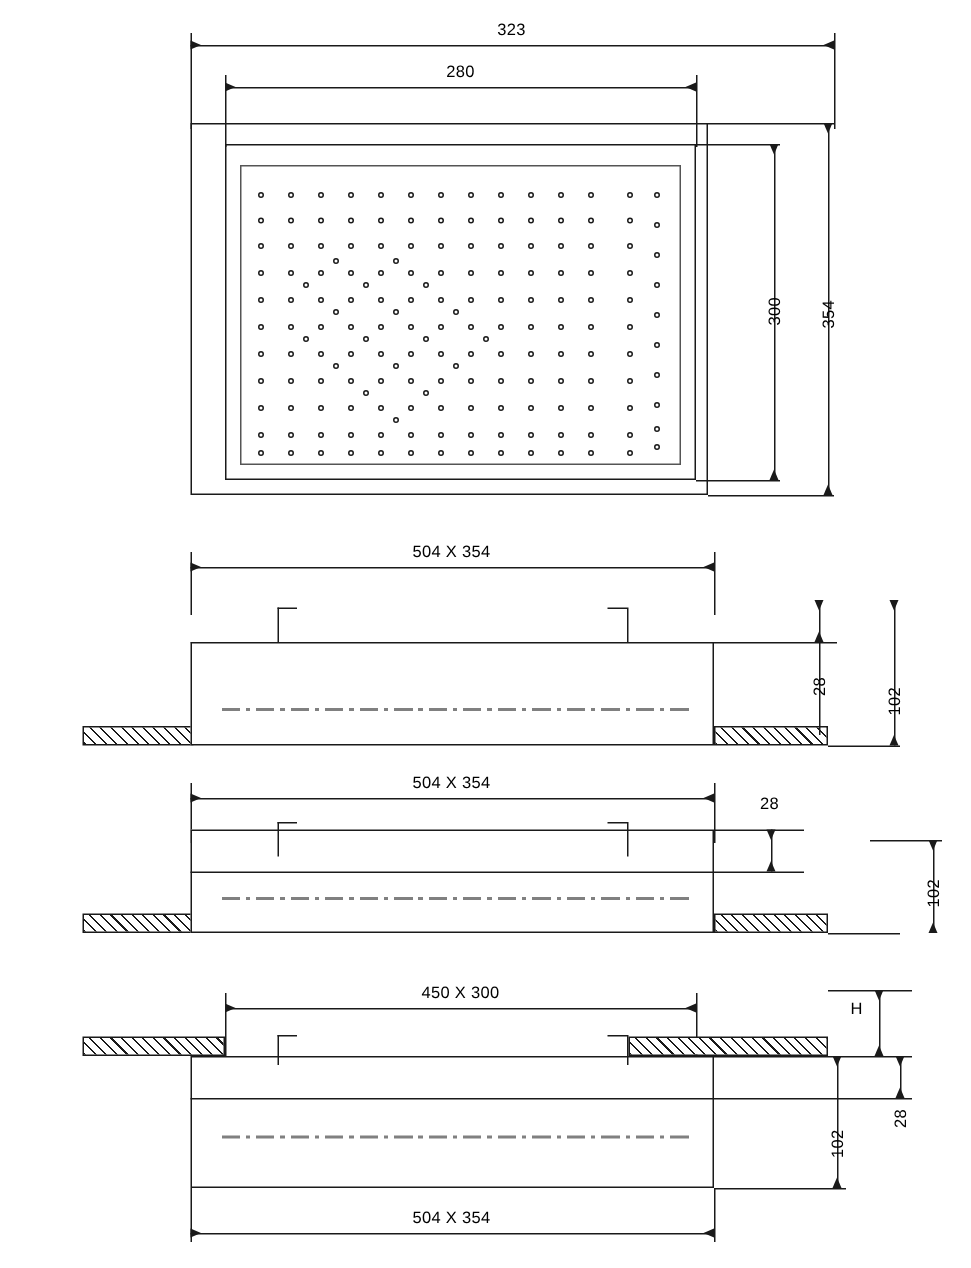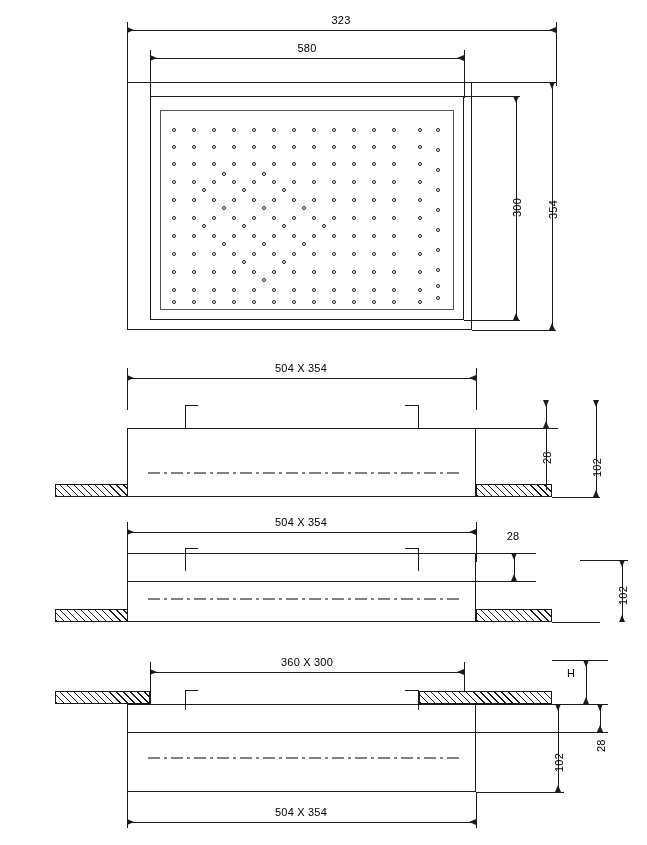--- a/index.html
+++ b/index.html
@@ -291,21 +291,21 @@
       <div class="arr arr-l" style="left:549px; top:27px;"></div>
       <div class="lbl ctr" style="left:341px; top:14px;">323</div>
     </div>
 
     <div>
       <div class="ln v1" style="left:150px; top:50px; height:48px;"></div>
       <div class="ln v1" style="left:464px; top:50px; height:48px;"></div>
       <div class="ln h1" style="left:150px; top:58px; width:314px;"></div>
       <div class="arr arr-r" style="left:150px; top:55px;"></div>
       <div class="arr arr-l" style="left:457px; top:55px;"></div>
-      <div class="lbl ctr" style="left:307px; top:42px;">580</div>
+      <div class="lbl ctr" style="left:307px; top:42px;">280</div>
     </div>
 
     <div>
       <div class="ln h1" style="left:472px; top:82px; width:84px;"></div>
       <div class="ln h1" style="left:472px; top:330px; width:84px;"></div>
       <div class="ln v1" style="left:552px; top:82px; height:248px;"></div>
       <div class="arr arr-d" style="left:549px; top:82px;"></div>
       <div class="arr arr-u" style="left:549px; top:323px;"></div>
       <div class="lbl vert" style="left:547px; top:219px;">354</div>
     </div>
@@ -414,21 +414,21 @@
   </div>
 
   <div>
 
     <div>
       <div class="ln v1" style="left:150px; top:662px; height:42px;"></div>
       <div class="ln v1" style="left:464px; top:662px; height:42px;"></div>
       <div class="ln h1" style="left:150px; top:672px; width:314px;"></div>
       <div class="arr arr-r" style="left:150px; top:669px;"></div>
       <div class="arr arr-l" style="left:457px; top:669px;"></div>
-      <div class="lbl ctr" style="left:307px; top:656px;">360 X 300</div>
+      <div class="lbl ctr" style="left:307px; top:656px;">450 X 300</div>
     </div>
 
     <div class="hatch" style="left:55px; top:691px; width:95px; height:13px;"></div>
     <div class="hatch" style="left:419px; top:691px; width:133px; height:13px;"></div>
 
     <div class="body-box" style="left:127px; top:704px; width:349px; height:88px;"></div>
     <div class="ln h1" style="left:127px; top:732px; width:349px;"></div>
 
     <div class="nozzle" style="left:185px; top:690px;">
       <div class="nh" style="left:0; top:0; width:13px;"></div>

